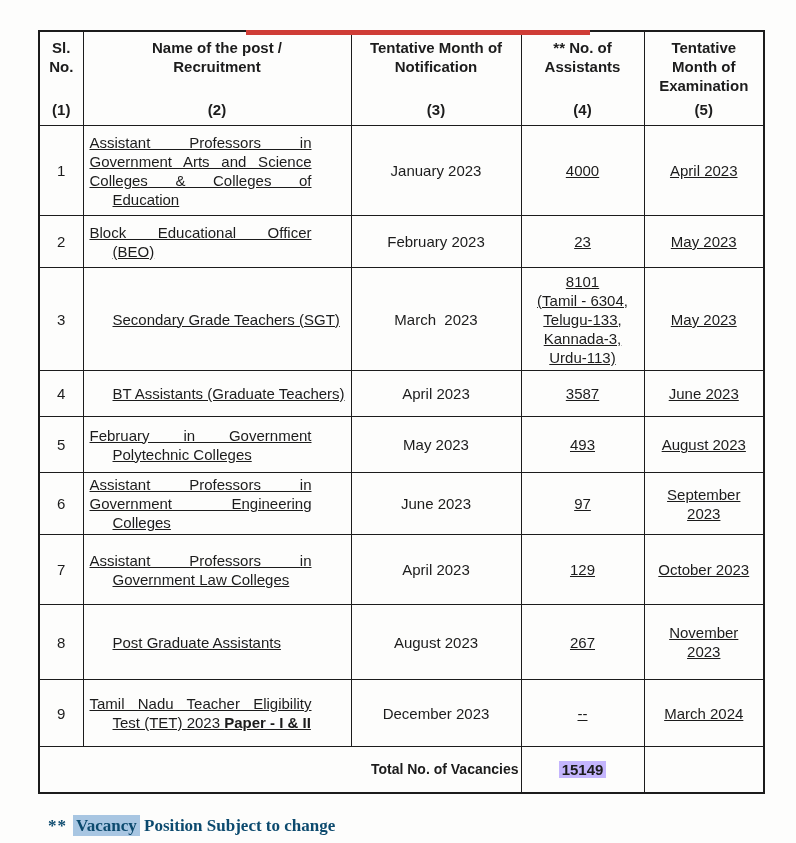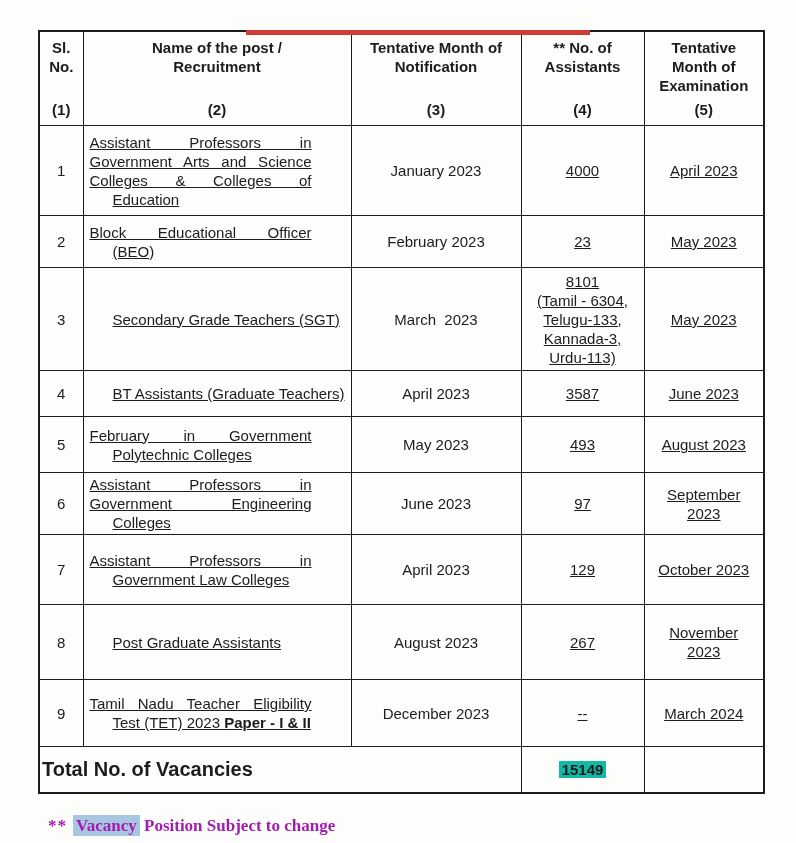--- a/index.html
+++ b/index.html
@@ -34,26 +34,26 @@
   tbody tr:nth-child(9){height:67px}
   tfoot tr{height:46px}
 
   td.c{text-align:center;white-space:pre-wrap;}
   td.namecell{padding:2px 2px 2px 4px;text-decoration:underline;}
   .nameinner{width:222px;margin-left:2px;}
   .nline{white-space:nowrap;padding-left:23px;}
   .jl{text-align:justify;text-align-last:justify;white-space:normal;}
   .vac{white-space:pre-line;text-align:center;text-decoration:underline;}
 
-  .hl{background:#14b8a6;}
-  .total-label{font-weight:bold;font-size:20px;text-align:left;}
+  .hl{background:#c4b5fd;}
+  .total-label{font-weight:bold;font-size:14px;text-align:right;}
   .total-num{font-weight:bold;padding:0 3px;}
 
   .footnote{margin:22px 0 0 48px;font-family:"Liberation Serif","DejaVu Serif",serif;
-            font-size:17px;font-weight:bold;color:#a21caf;}
+            font-size:17px;font-weight:bold;color:#0c4a6e;}
   .fn-prefix{margin-right:6px;letter-spacing:1px;}
   .fn-hl{background:#a8c6e2;padding:1px 3px;}
 </style>
 </head>
 <body>
 
 <div class="page">
 
   <div class="title-remnant"></div>
 

